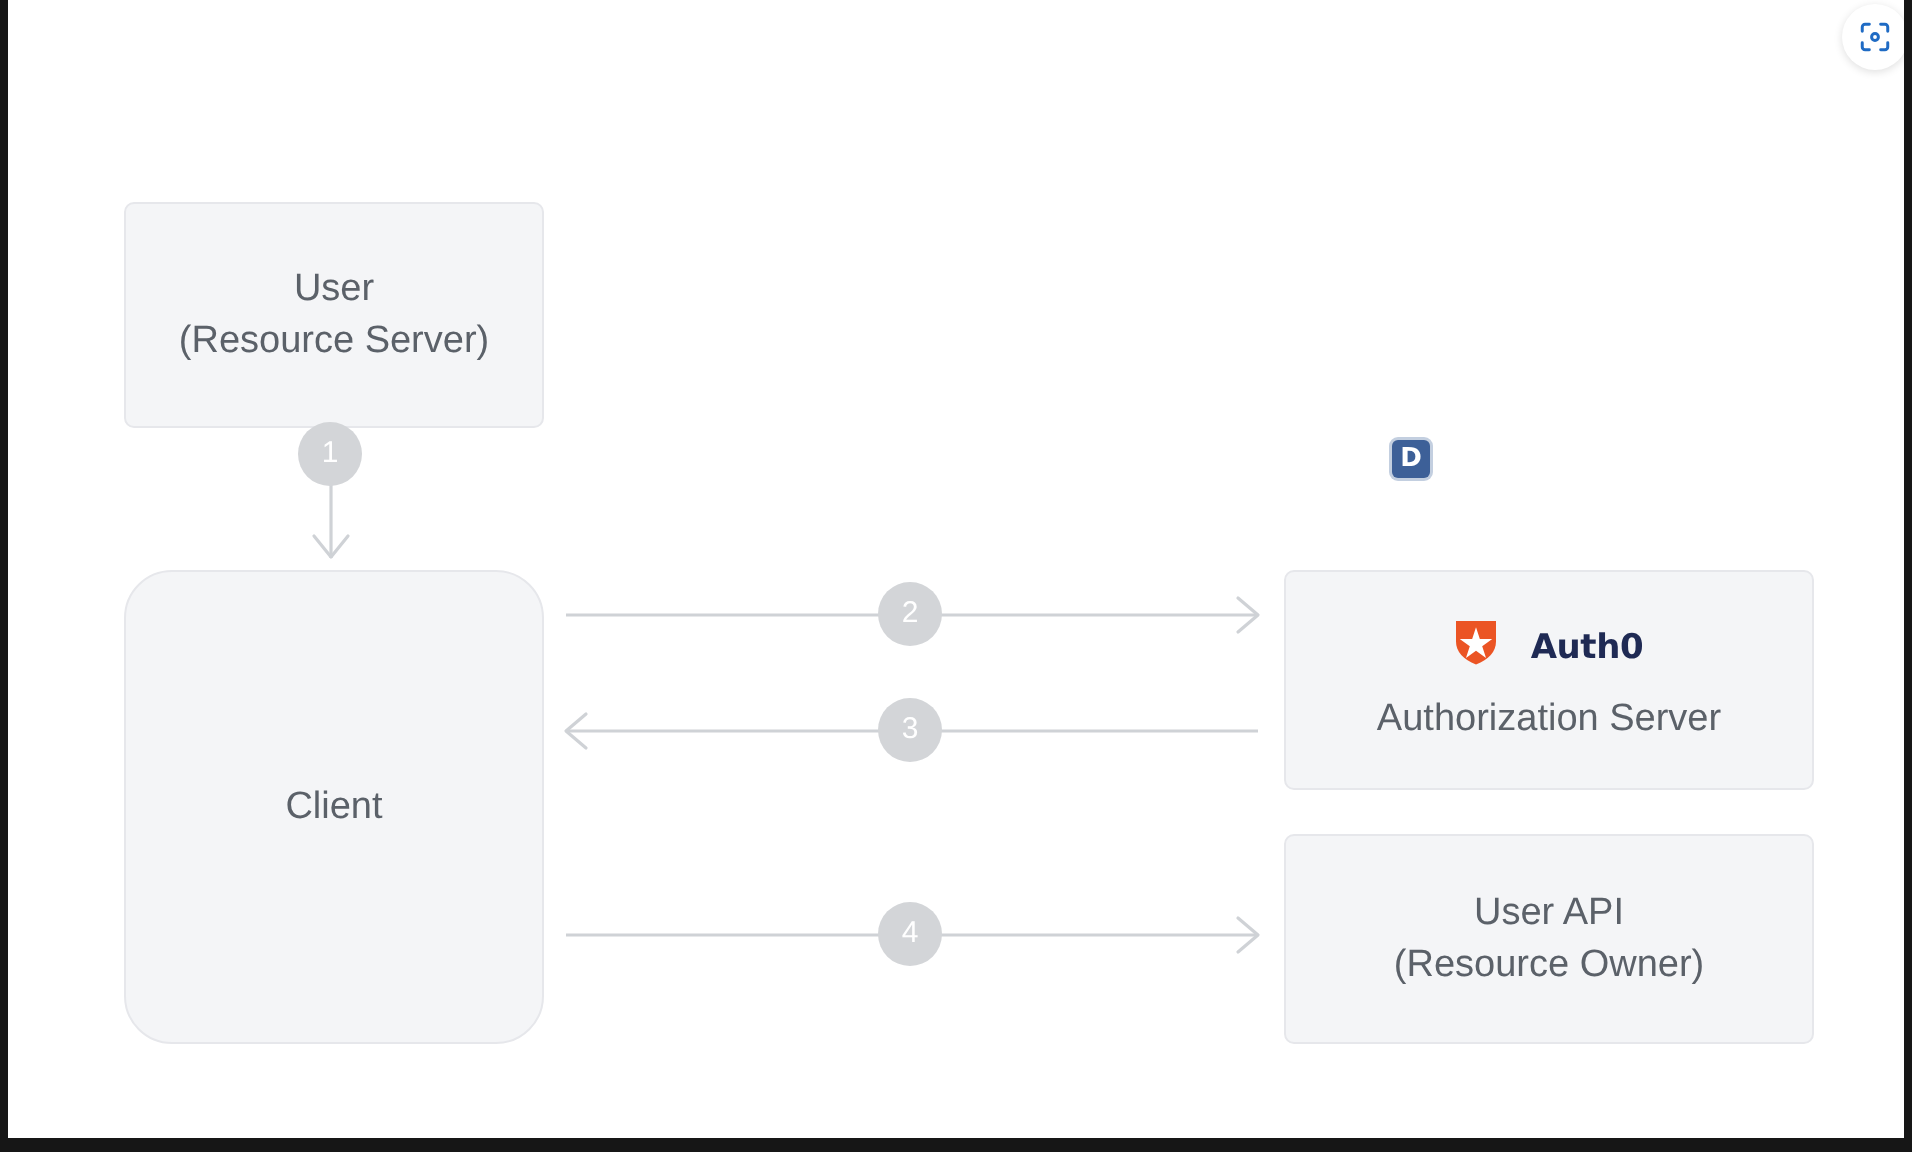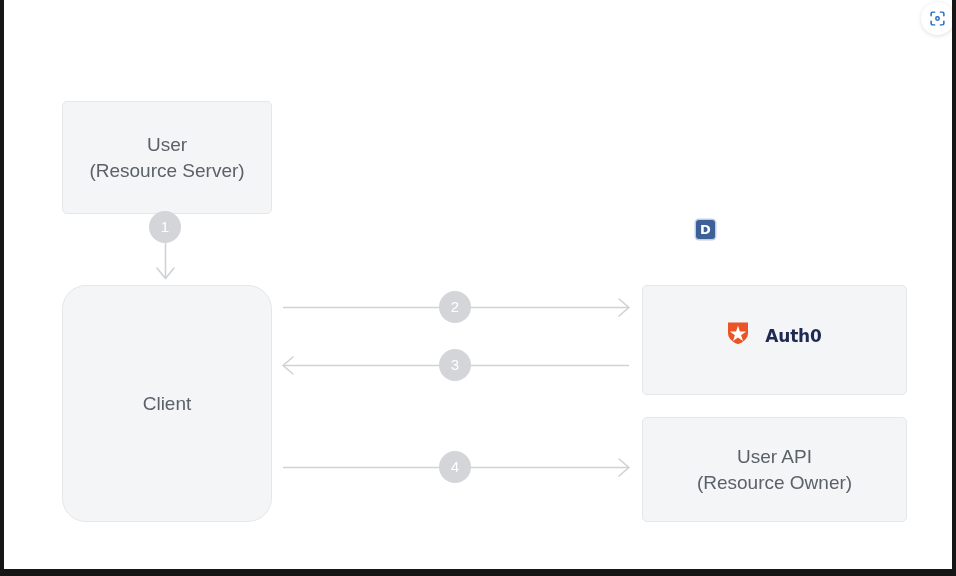--- a/index.html
+++ b/index.html
@@ -180,20 +180,21 @@
   <div class="node" id="node-auth0">
     <div class="auth0-lockup">
       <span>
         <svg width="22" height="24" viewBox="0 0 22 24" xmlns="http://www.w3.org/2000/svg">
           <path d="M1 1.5h20v10.2c0 5.2-3.7 8.9-10 11.6C4.7 20.6 1 16.9 1 11.7V1.5z" fill="#eb5424"></path>
           <path d="M11 4.6l1.92 5.9h6.2l-5.02 3.65 1.92 5.9L11 16.4l-5.02 3.65 1.92-5.9L2.88 10.5h6.2L11 4.6z" fill="#ffffff"></path>
         </svg>
       </span>
       <span class="auth0-wordmark">Auth0</span>
     </div>
+    <span class="auth0-label">Authorization Server</span>
   </div>
 
   <div class="node" id="node-api">
     <span>User API</span>
     <span class="line2">(Resource Owner)</span>
   </div>
 
   <div class="step" id="step-1">1</div>
   <div class="step" id="step-2">2</div>
   <div class="step" id="step-3">3</div>

